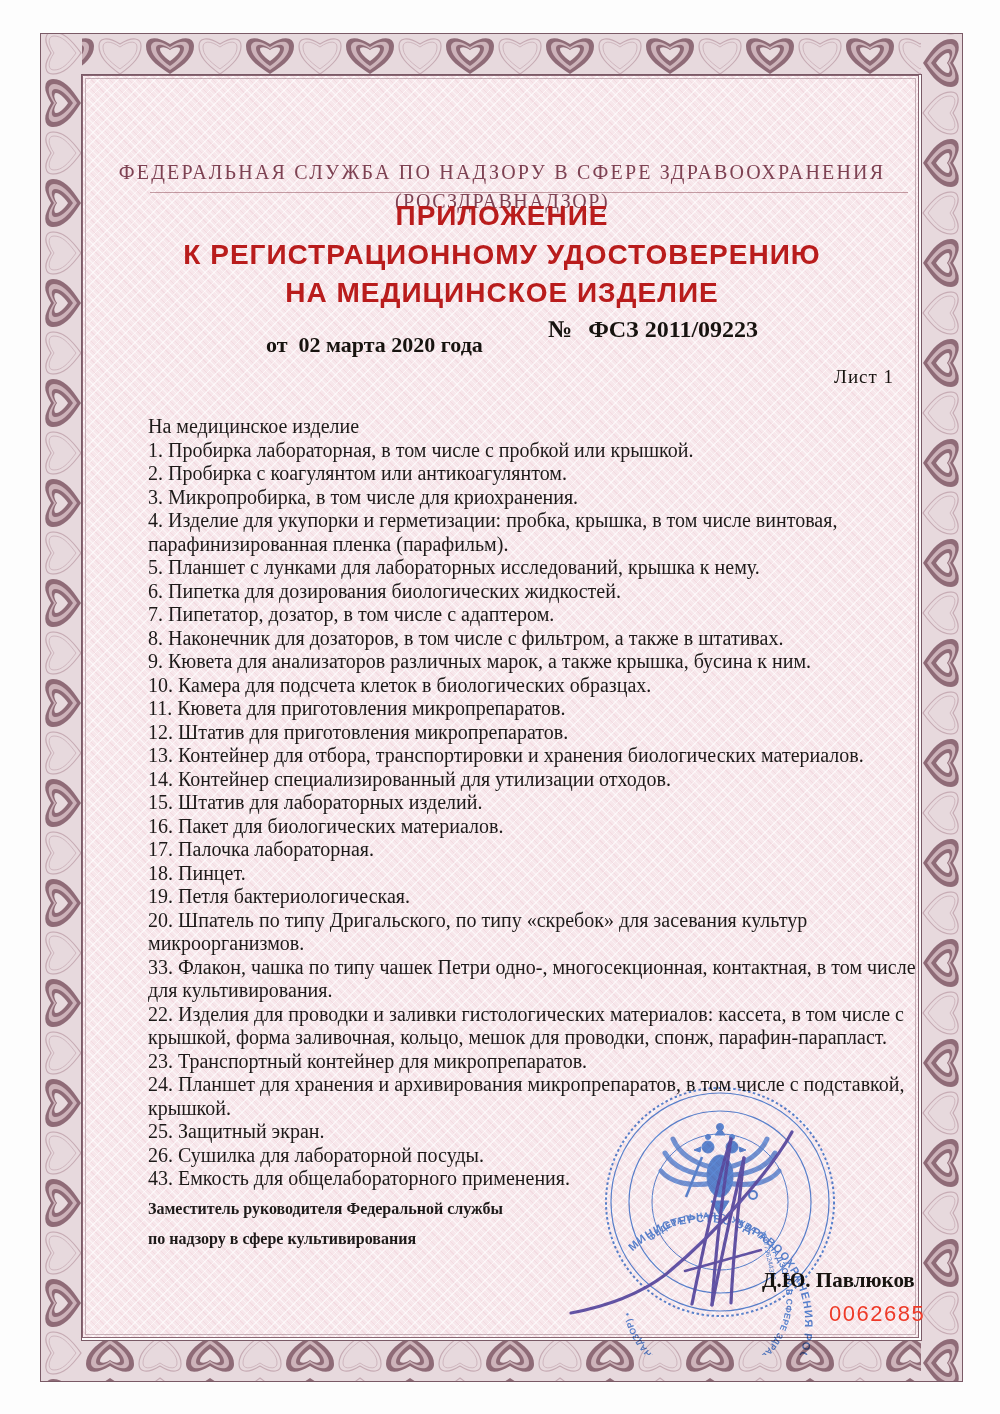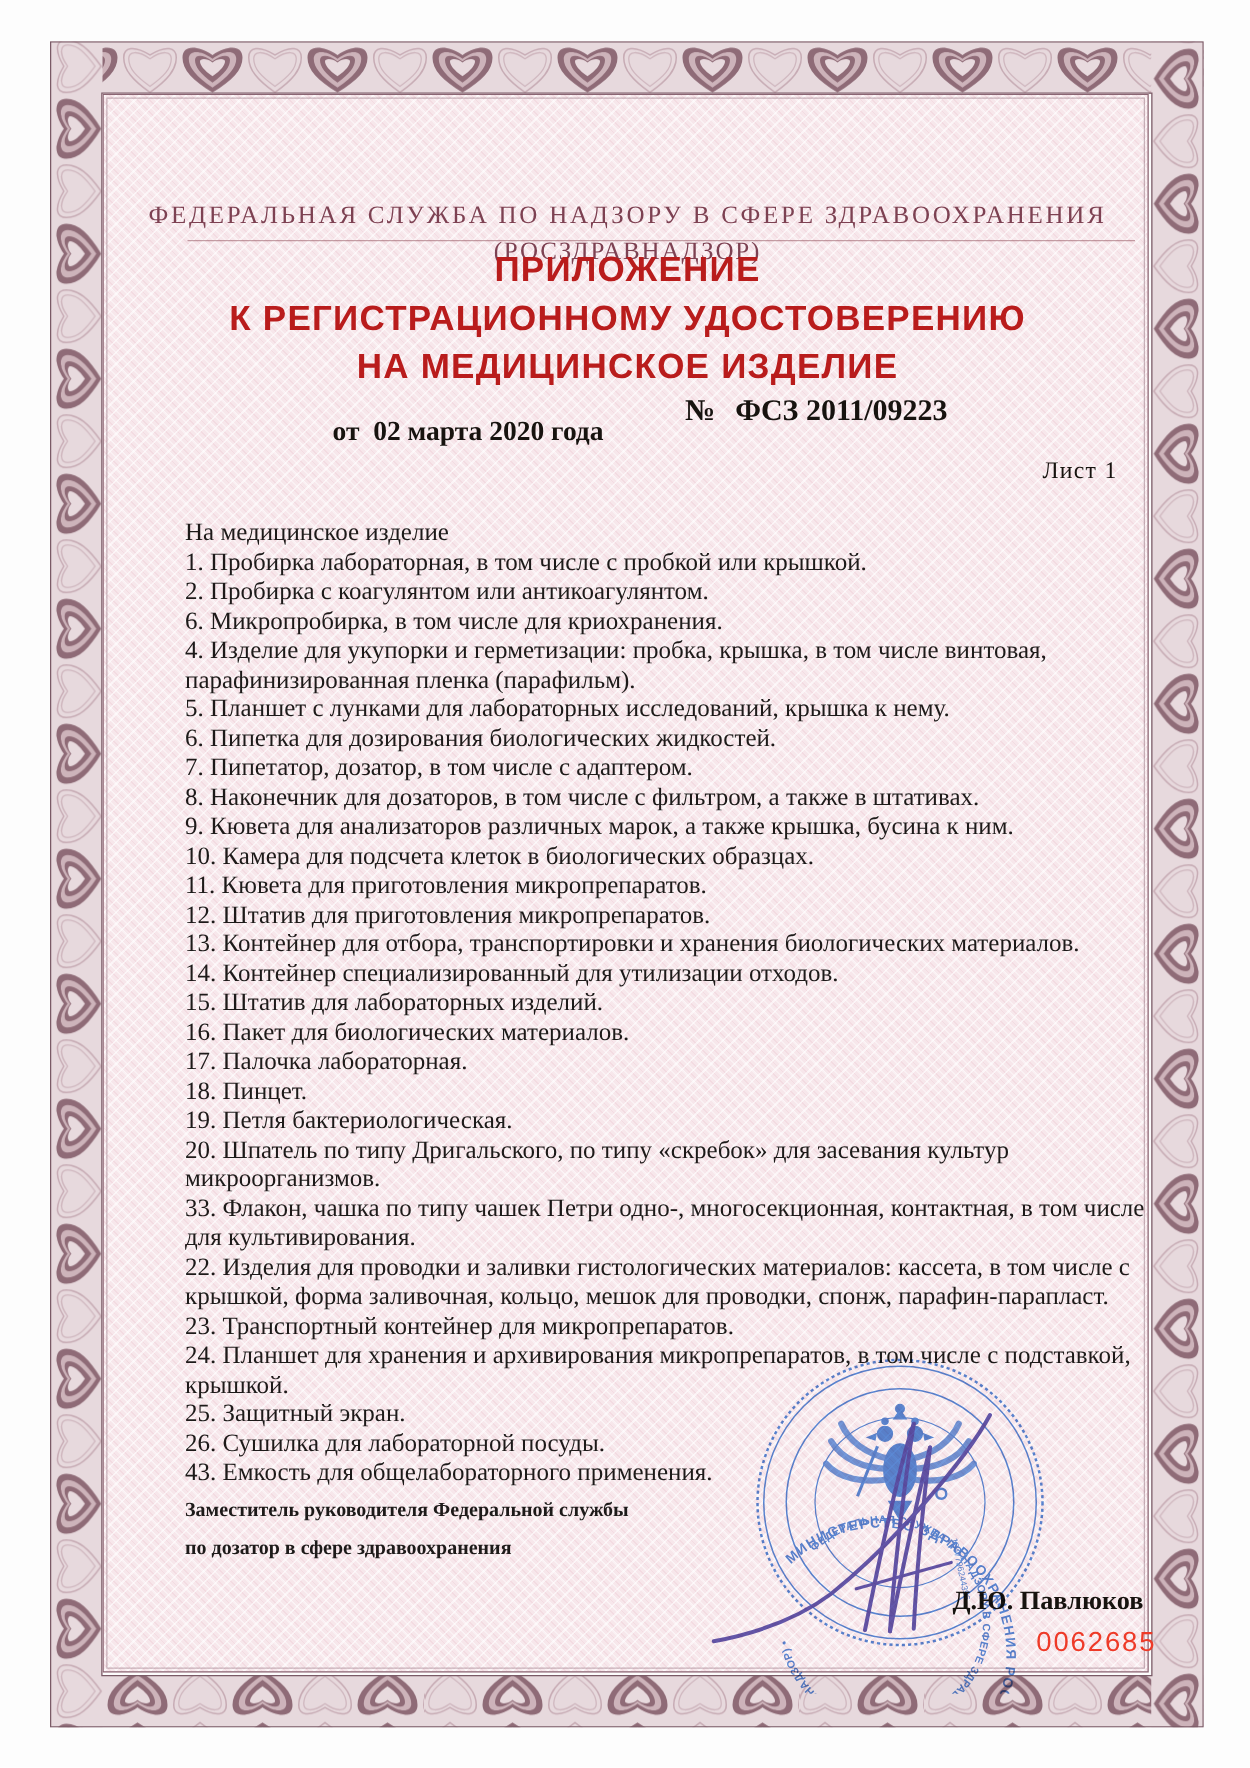--- a/index.html
+++ b/index.html
@@ -113,21 +113,21 @@
     <span>№</span>
     <span>ФСЗ 2011/09223</span>
   </div>
   <div class="sheet-line">Лист 1</div>
 
   <div class="body-text">
     <p>На медицинское изделие</p>
     <div id="items-list">
         <div>1. Пробирка лабораторная, в том числе с пробкой или крышкой.</div>
         <div>2. Пробирка с коагулянтом или антикоагулянтом.</div>
-        <div>6. Микропробирка, в том числе для криохранения.</div>
+        <div>3. Микропробирка, в том числе для криохранения.</div>
         <div>4. Изделие для укупорки и герметизации: пробка, крышка, в том числе винтовая, парафинизированная пленка (парафильм).</div>
         <div>5. Планшет с лунками для лабораторных исследований, крышка к нему.</div>
         <div>6. Пипетка для дозирования биологических жидкостей.</div>
         <div>7. Пипетатор, дозатор, в том числе с адаптером.</div>
         <div>8. Наконечник для дозаторов, в том числе с фильтром, а также в штативах.</div>
         <div>9. Кювета для анализаторов различных марок, а также крышка, бусина к ним.</div>
         <div>10. Камера для подсчета клеток в биологических образцах.</div>
         <div>11. Кювета для приготовления микропрепаратов.</div>
         <div>12. Штатив для приготовления микропрепаратов.</div>
         <div>13. Контейнер для отбора, транспортировки и хранения биологических материалов.</div>
@@ -141,21 +141,21 @@
         <div>33. Флакон, чашка по типу чашек Петри одно-, многосекционная, контактная, в том числе для культивирования.</div>
         <div>22. Изделия для проводки и заливки гистологических материалов: кассета, в том числе с крышкой, форма заливочная, кольцо, мешок для проводки, спонж, парафин-парапласт.</div>
         <div>23. Транспортный контейнер для микропрепаратов.</div>
         <div>24. Планшет для хранения и архивирования микропрепаратов, в том числе с подставкой, крышкой.</div>
         <div>25. Защитный экран.</div>
         <div>26. Сушилка для лабораторной посуды.</div>
         <div>43. Емкость для общелабораторного применения.</div>
       </div>
     <div class="signer-title">
       <div>Заместитель руководителя Федеральной службы</div>
-      <div>по дозатор в сфере здравоохранения</div>
+      <div>по надзору в сфере культивирования</div>
     </div>
   </div>
 
   <div class="signer-name">Д.Ю. Павлюков</div>
   <div class="serial">0062685</div>
 
   <svg class="stamp-svg" width="310" height="310" viewBox="0 0 310 310">
     <g fill="none" stroke="#4c80d6">
       <circle cx="155" cy="157" r="114" stroke-width="2" stroke-dasharray="2.5 2.5"></circle>
       <circle cx="155" cy="157" r="109" stroke-width="1.2"></circle>

